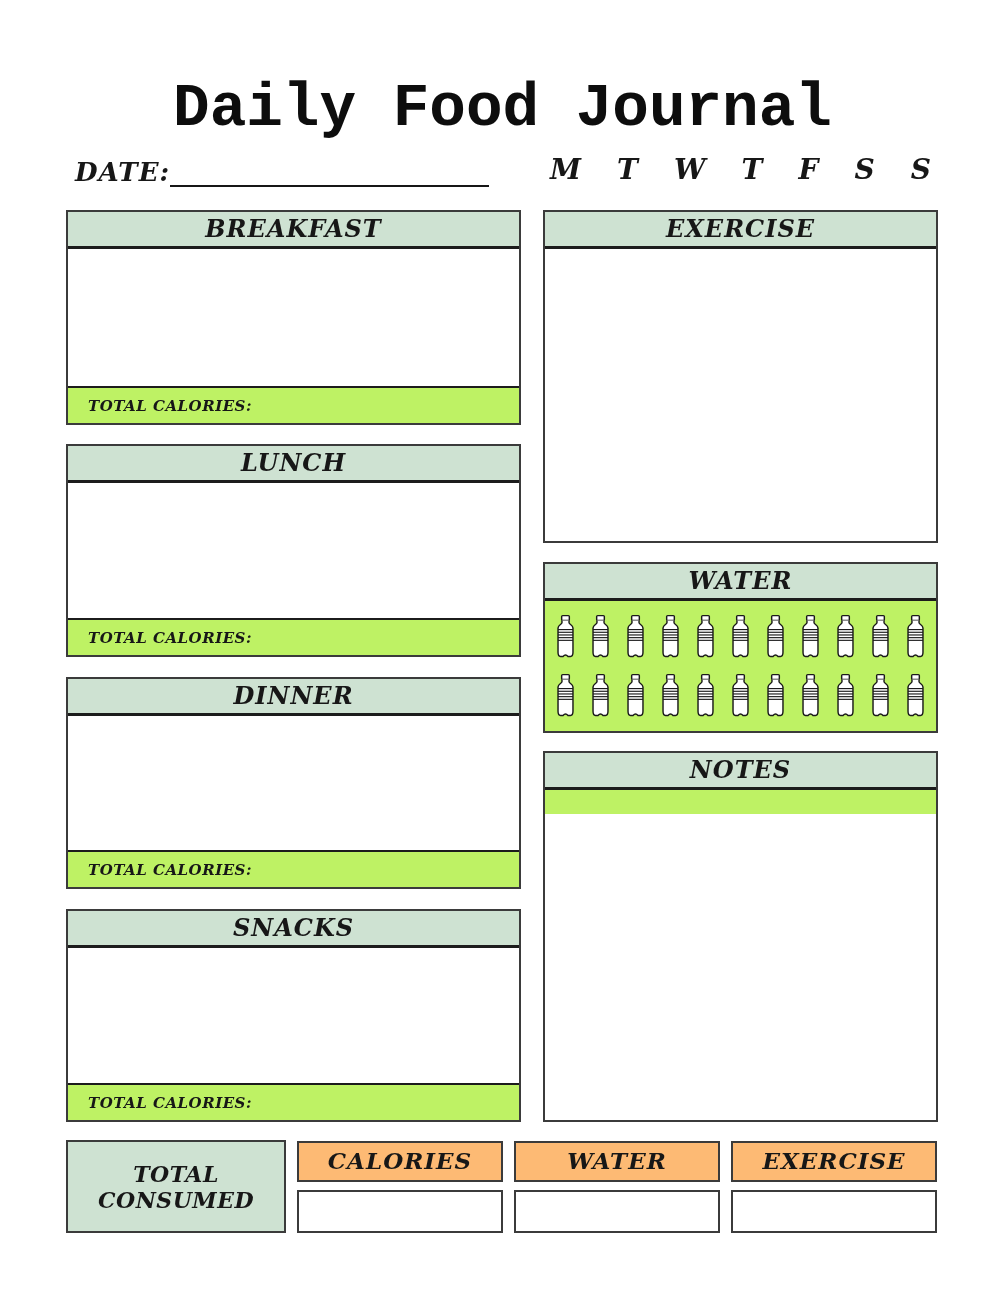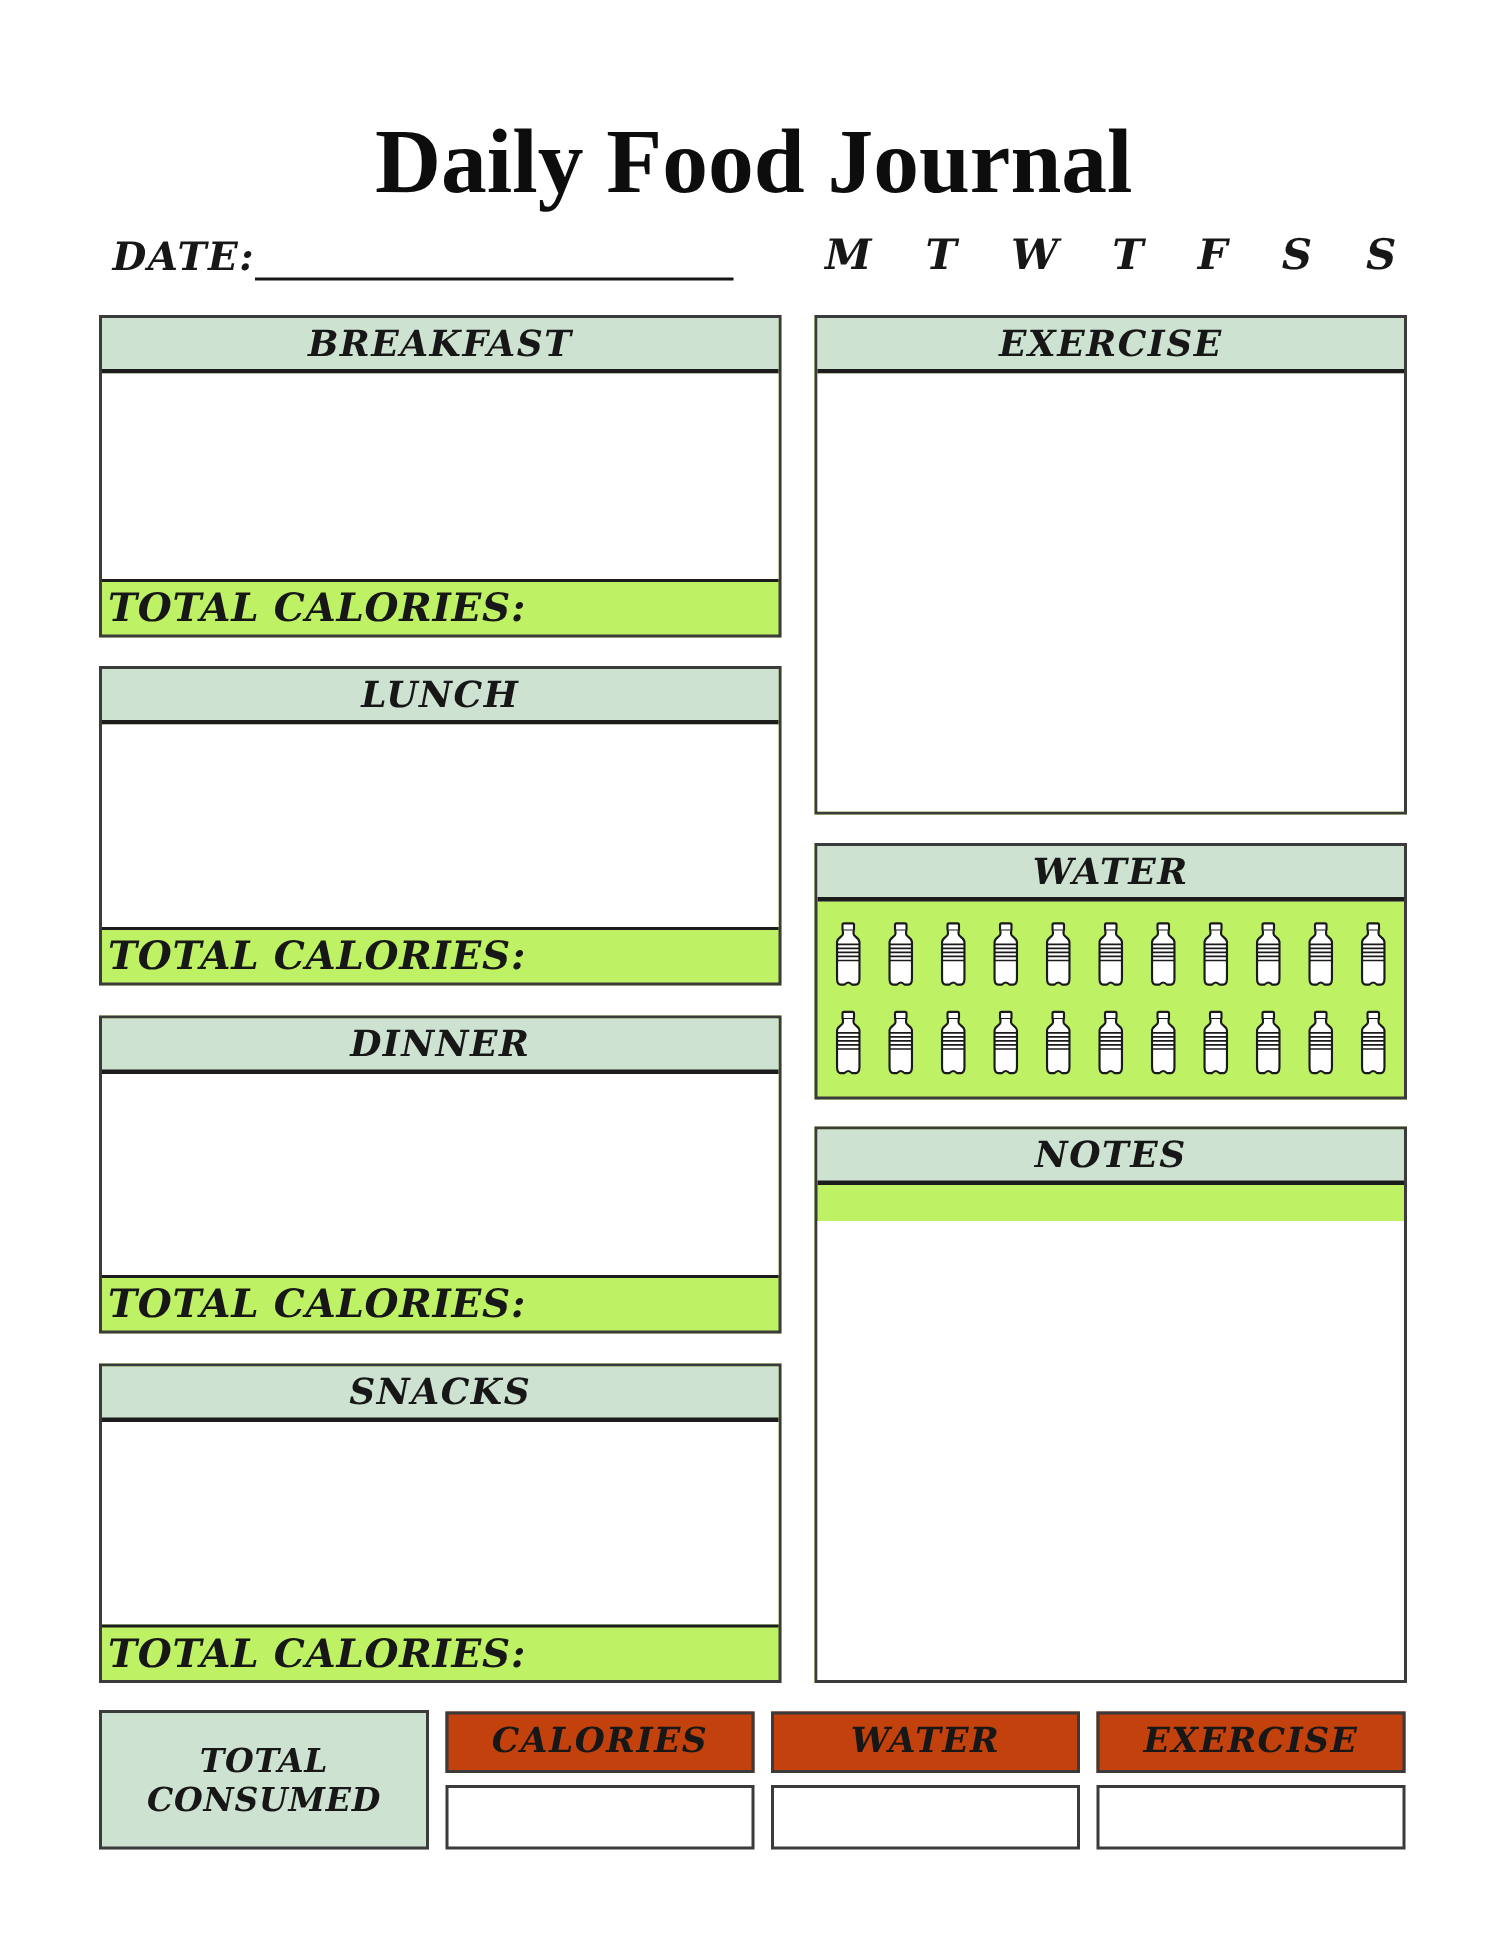--- a/index.html
+++ b/index.html
@@ -4,21 +4,21 @@
 <style>
   html,body{margin:0;padding:0;background:#fff;}
   #page{
     position:relative;width:1005px;height:1301px;background:#ffffff;
     font-family:"DejaVu Serif",serif;color:#1a1a1a;overflow:hidden;
   }
   
   .fancy{font-family:"DejaVu Serif",serif;font-weight:bold;font-style:italic;color:#171717;}
   #page-title{
     position:absolute;top:78px;left:0;right:0;text-align:center;
-    font-family:Liberation Serif, serif;font-weight:bold;font-style:normal;
+    font-family:Liberation Mono, monospace;font-weight:bold;font-style:normal;
     font-size:61px;line-height:1;color:#0d0d0d;letter-spacing:0px;
   }
   
   #date-row{position:absolute;left:75px;top:158px;display:flex;align-items:flex-end;justify-content:center;}
   #date-label{font-size:26px;line-height:1.1;letter-spacing:1px;}
   #date-line{width:319px;height:27px;border-bottom:2px solid #161616;}
   #weekdays{
     position:absolute;left:543px;top:153px;width:395px;box-sizing:border-box;
     display:flex;justify-content:space-between;padding:0 7px;font-size:28px;
   }
@@ -29,21 +29,21 @@
     border:2px solid #3b3b3b;display:flex;flex-direction:column;
   }
   .sec-header{
     height:37px;box-sizing:border-box;flex:0 0 auto;
     background:#cee2d2;border-bottom:3px solid #1c1c1c;
     text-align:center;font-size:24px;line-height:33px;letter-spacing:1px;
   }
   .sec-body{flex:1 1 auto;background:#fff;}
   .total-row{
     height:37px;box-sizing:border-box;flex:0 0 auto;border-top:2px solid #1c1c1c;
-    display:flex;align-items:center;padding-left:4px;font-size:26px;letter-spacing:.5px;
+    display:flex;align-items:center;padding-left:20px;font-size:15px;letter-spacing:.5px;
   }
   .total-value{flex:1;height:100%;}
   
   #sec-breakfast{left:66px;top:210px;width:455px;height:215px;}
   #sec-lunch{left:66px;top:444px;width:455px;height:213px;}
   #sec-dinner{left:66px;top:677px;width:455px;height:212px;}
   #sec-snacks{left:66px;top:909px;width:455px;height:213px;}
   
   #sec-exercise{left:543px;top:210px;width:395px;height:333px;}
   #sec-water{left:543px;top:562px;width:395px;height:171px;}
@@ -54,21 +54,21 @@
   .bottle{display:inline-flex;line-height:0;}
   
   #sum-total{
     position:absolute;left:66px;top:1140px;width:220px;height:93px;box-sizing:border-box;
     background:#cee2d2;border:2px solid #3b3b3b;
     display:flex;align-items:center;justify-content:center;text-align:center;
     font-size:22px;letter-spacing:.5px;
   }
   .sum-head{
     position:absolute;top:1141px;height:41px;box-sizing:border-box;
-    background:#c2410c;border:2px solid #3b3b3b;text-align:center;
+    background:#fdba74;border:2px solid #3b3b3b;text-align:center;
     font-size:23px;line-height:36px;letter-spacing:1px;
   }
   #sum-head-calories{left:297px;width:206px;}
   #sum-head-water{left:514px;width:206px;}
   #sum-head-exercise{left:731px;width:206px;}
   .sum-input{
     position:absolute;top:1190px;height:43px;box-sizing:border-box;
     background:#fff;border:2px solid #3b3b3b;
   }
   #sum-input-calories{left:297px;width:206px;}

